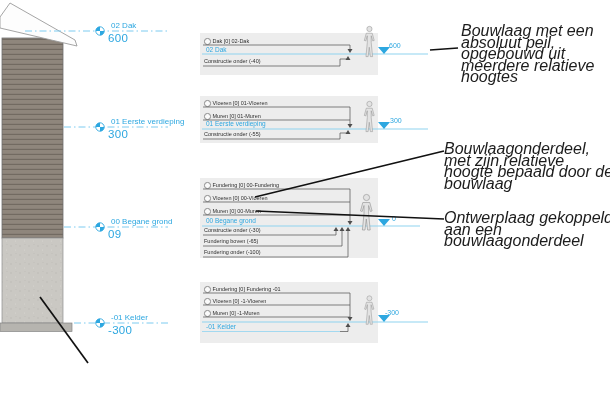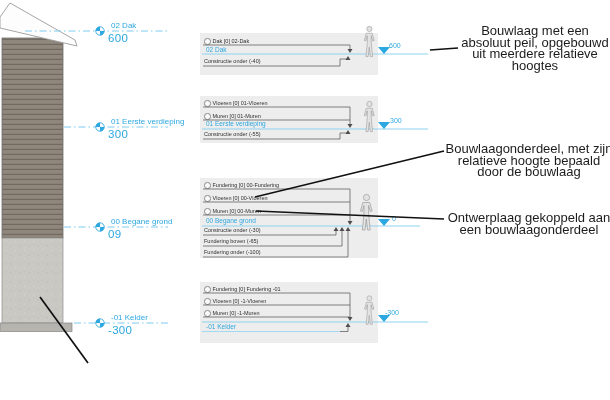--- a/index.html
+++ b/index.html
@@ -2,28 +2,28 @@
 <html><head>
 <meta charset="utf-8">
 <style>
   html,body{margin:0;padding:0;background:#fff;}
   .stage{
     position:relative;width:610px;height:400px;background:#fff;overflow:hidden;
     font-family:"Liberation Sans",sans-serif;
   }
   .panel{position:absolute;background:#ededed;z-index:0;}
   .gfx{position:absolute;left:0;top:0;z-index:3;pointer-events:none;}
-  .txt{position:absolute;z-index:2;white-space:nowrap;text-align:center;}
+  .txt{position:absolute;z-index:2;white-space:nowrap;}
   .lvl-name{font-size:8px;color:#2da7e0;}
   .lvl-val{font-size:11.5px;color:#2da7e0;letter-spacing:0.3px;}
   .prow{display:flex;align-items:center;gap:2px;font-size:5.5px;line-height:1;color:#2e2e2e;}
   .ric{width:4.5px;height:4.5px;border:0.8px solid #8a8a8a;border-radius:50%;display:inline-block;background:#fafafa;flex:0 0 auto;}
   .plabel{font-size:6.5px;line-height:1;color:#2da7e0;}
   .mval{font-size:7px;line-height:1;color:#2da7e0;z-index:2;}
-  .ann{font-size:13px;line-height:11.5px;color:#1c1c1c;white-space:normal;}
+  .ann{font-size:16px;line-height:11.5px;color:#1c1c1c;white-space:normal;font-style:italic;}
 </style>
 </head>
 <body>
 
 <div class="stage">
 
   <div class="panel" style="left:200px;top:33px;width:178px;height:42px"></div>
   <div class="panel" style="left:200px;top:96px;width:178px;height:47px"></div>
   <div class="panel" style="left:200px;top:178px;width:178px;height:80px"></div>
   <div class="panel" style="left:200px;top:282px;width:178px;height:61px"></div>

